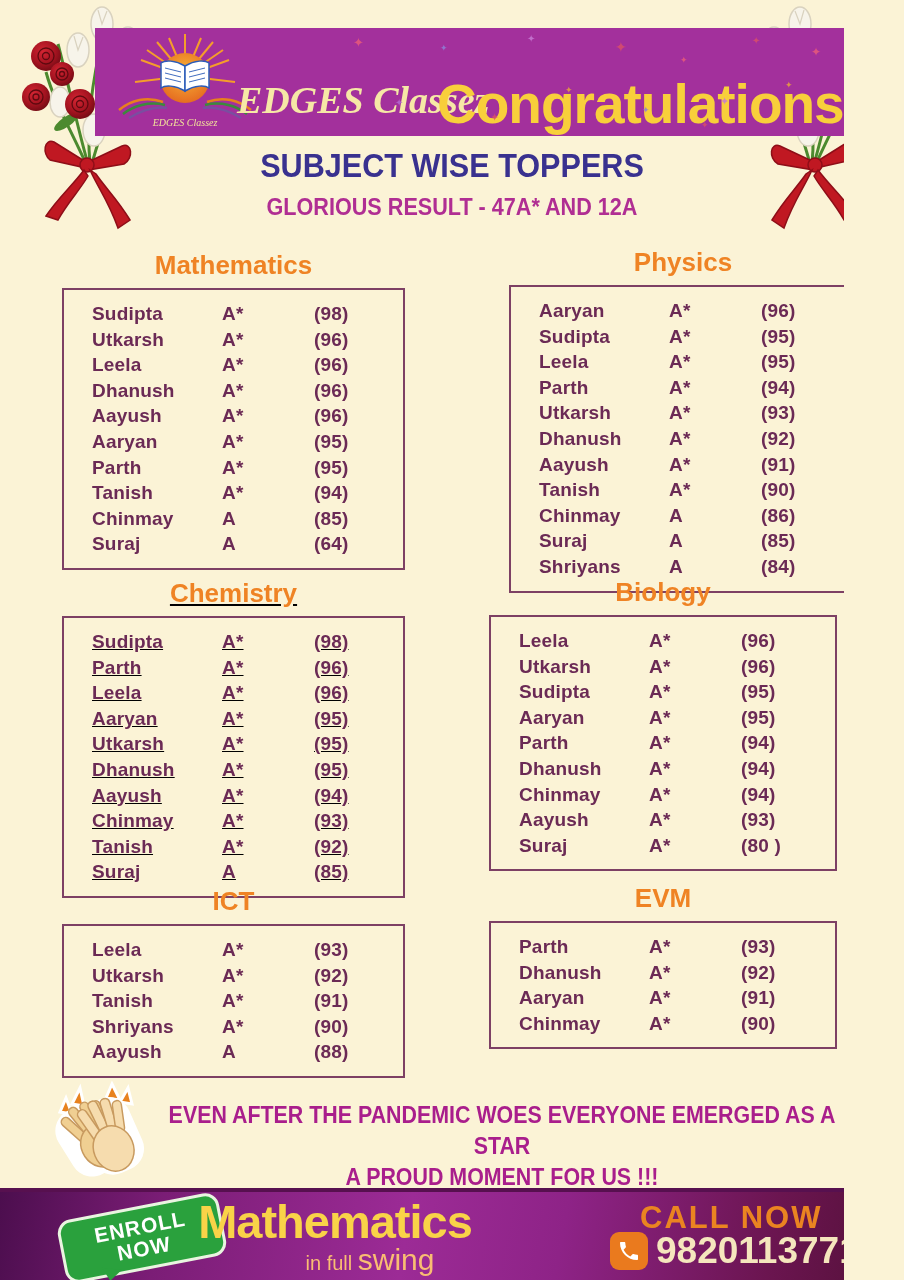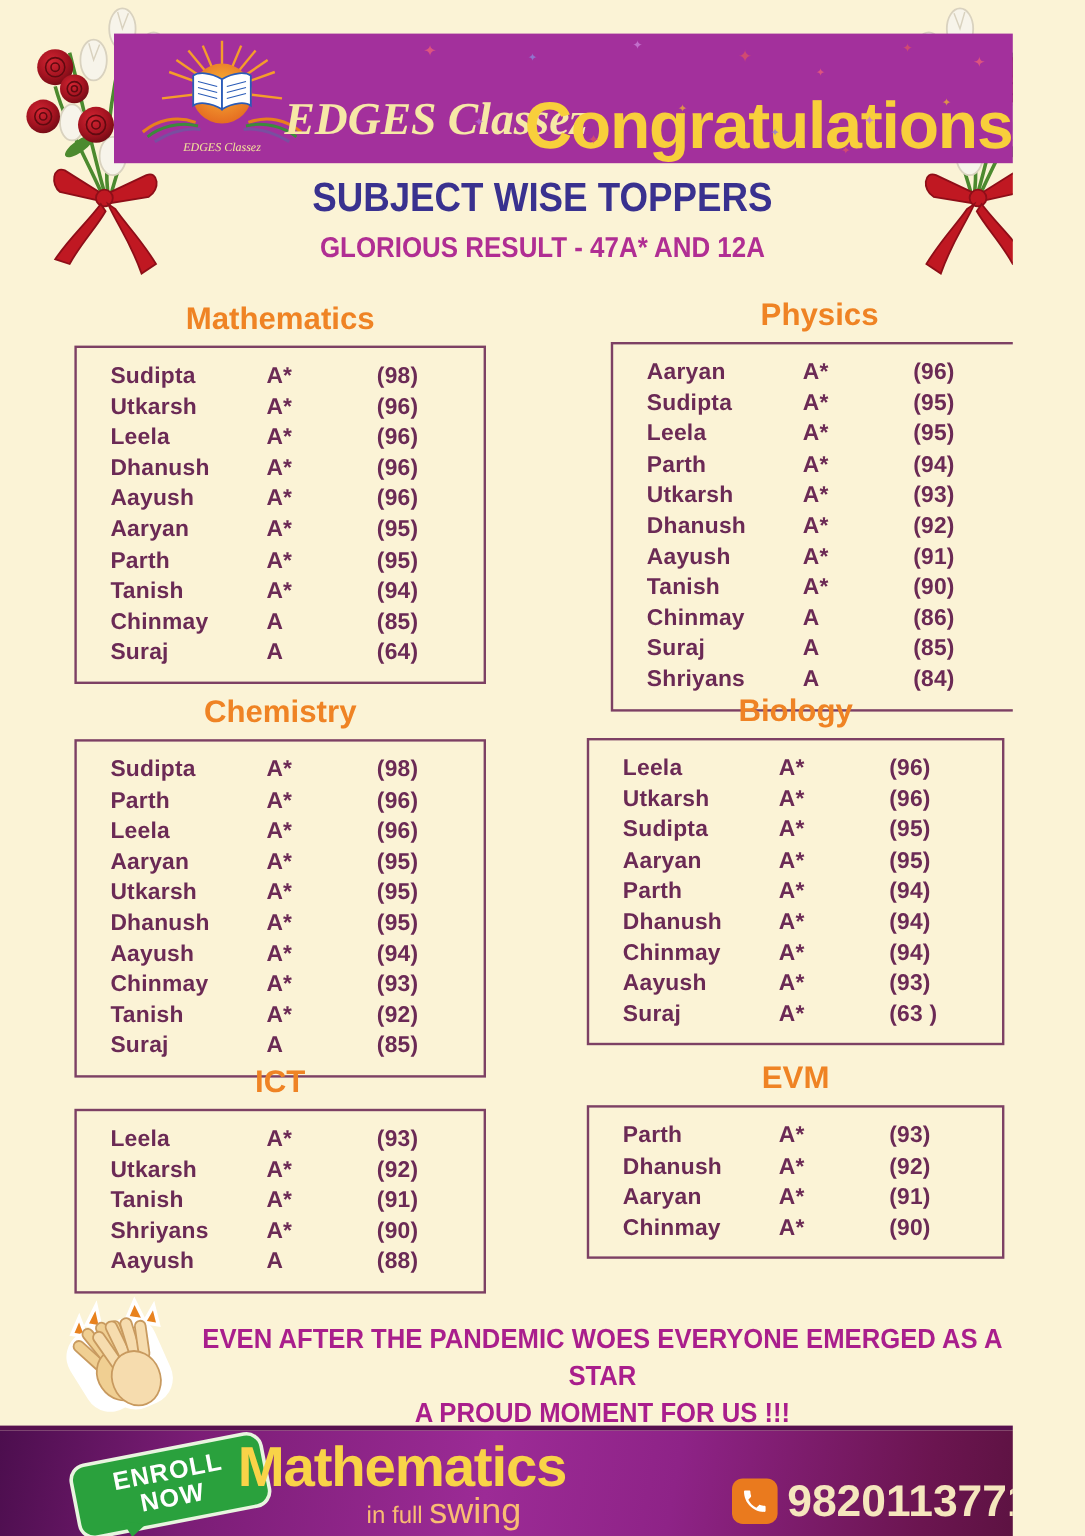--- a/index.html
+++ b/index.html
@@ -30,21 +30,21 @@
   
   .table-block{position:absolute;}
   .table-block h3{margin:0 0 7px 0;text-align:center;font-size:26px;font-weight:800;color:#ef8324;}
   .score-box{border:2px solid #7d4064;padding:11px 0;}
   .trow{display:grid;grid-template-columns:158px 92px auto;line-height:25.6px;
         font-size:19px;font-weight:600;color:#6b2a55;letter-spacing:.2px;}
   .trow span:first-child{padding-left:28px;}
 
   #t-math{left:62px;top:250px;width:343px;}
   #t-phys{left:489px;top:247px;width:348px;padding-left:20px;}
-  #t-chem{left:62px;top:578px;width:343px;}
+  #t-chem{left:62px;top:578px;width:343px;text-decoration:underline;}
   #t-bio {left:489px;top:577px;width:348px;}
   #t-ict {left:62px;top:886px;width:343px;}
   #t-evm {left:489px;top:883px;width:348px;}
 
   
   .clap{position:absolute;left:50px;top:1076px;}
   .message{position:absolute;left:140px;top:1100px;width:724px;text-align:center;
            font-size:23px;font-weight:800;color:#a91e8c;line-height:31px;transform:scaleX(.93);}
 
   
@@ -418,21 +418,21 @@
           <span>(94)</span>
         </div>
         <div class="trow">
           <span>Aayush</span>
           <span>A*</span>
           <span>(93)</span>
         </div>
         <div class="trow">
           <span>Suraj</span>
           <span>A*</span>
-          <span>(63 )</span>
+          <span>(80 )</span>
         </div>
       </div>
   </section>
   <section class="table-block" id="t-ict">
     <h3>ICT</h3>
     <div class="score-box">
         <div class="trow">
           <span>Leela</span>
           <span>A*</span>
           <span>(93)</span>
@@ -526,20 +526,21 @@
       <span>ENROLL</span>
       <span>NOW</span>
     </div>
     <div class="admissions">
       <div class="big">Mathematics</div>
       <div class="tagline">
         <span class="small">in full </span>
         <span class="swing">swing</span>
       </div>
     </div>
+    <div class="callnow">CALL NOW</div>
     <div class="phonerow">
       <span class="phoneicon">
         <svg width="24" height="24" viewBox="0 0 24 24">
           <path fill="#ffffff" d="M6.6 10.8c1.5 2.9 3.8 5.2 6.7 6.7l2.2-2.2c.3-.3.7-.4 1-.2 1.1.4 2.3.6 3.5.6.6 0 1 .4 1 1V20c0 .6-.4 1-1 1C10.6 21 3 13.4 3 4c0-.6.4-1 1-1h3.3c.6 0 1 .4 1 1 0 1.2.2 2.4.6 3.5.1.3 0 .7-.2 1l-2.1 2.3z"></path>
         </svg>
       </span>
       <span class="phonenum">9820113771</span>
     </div>
   </div>
 

